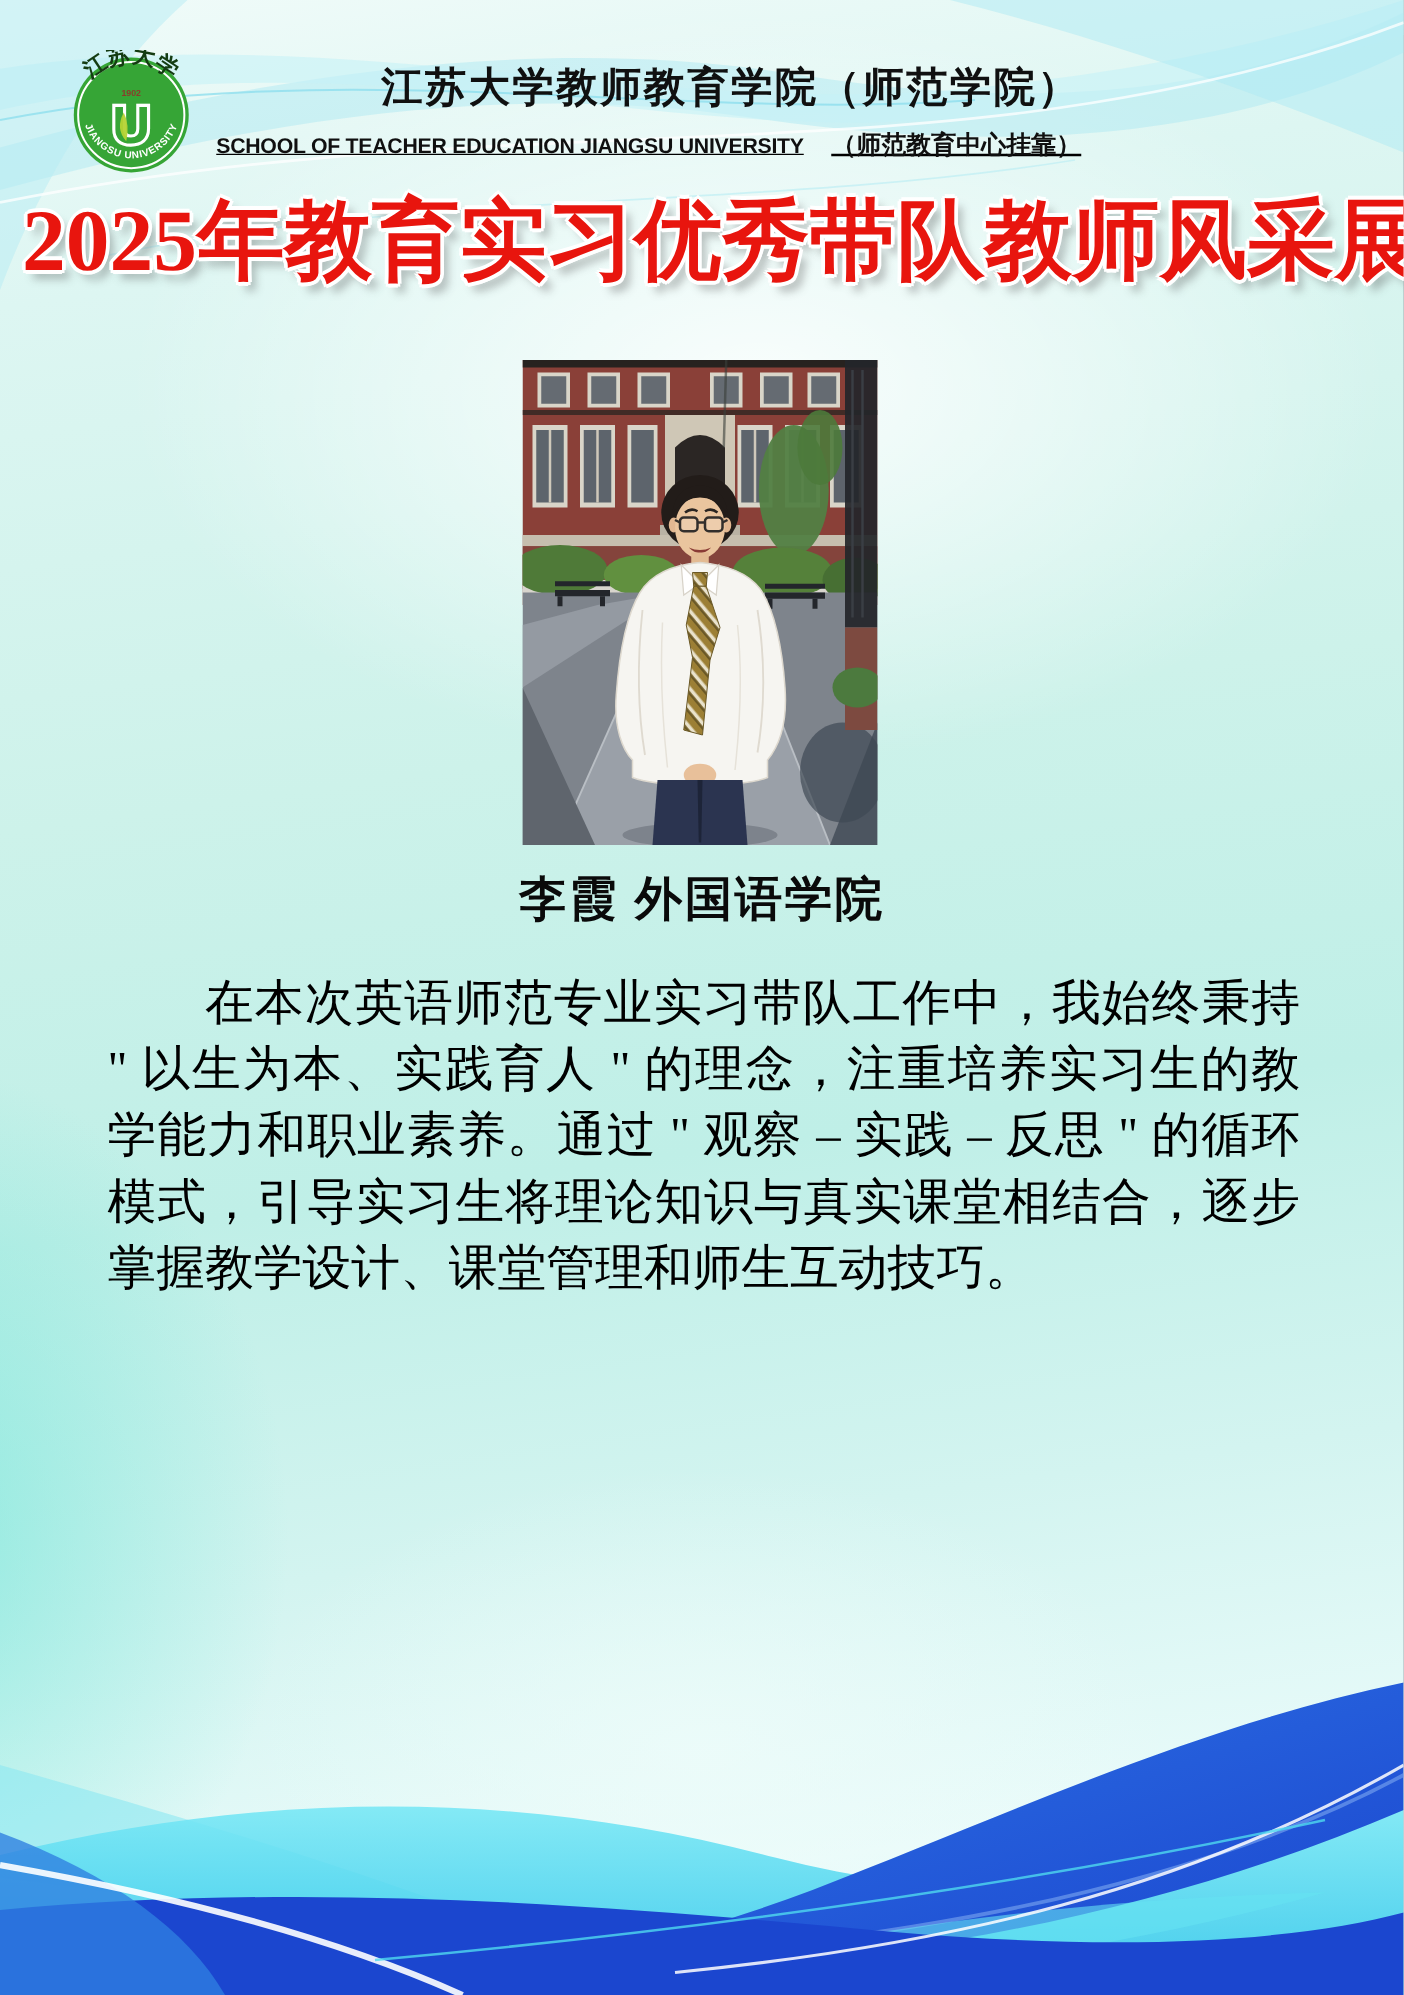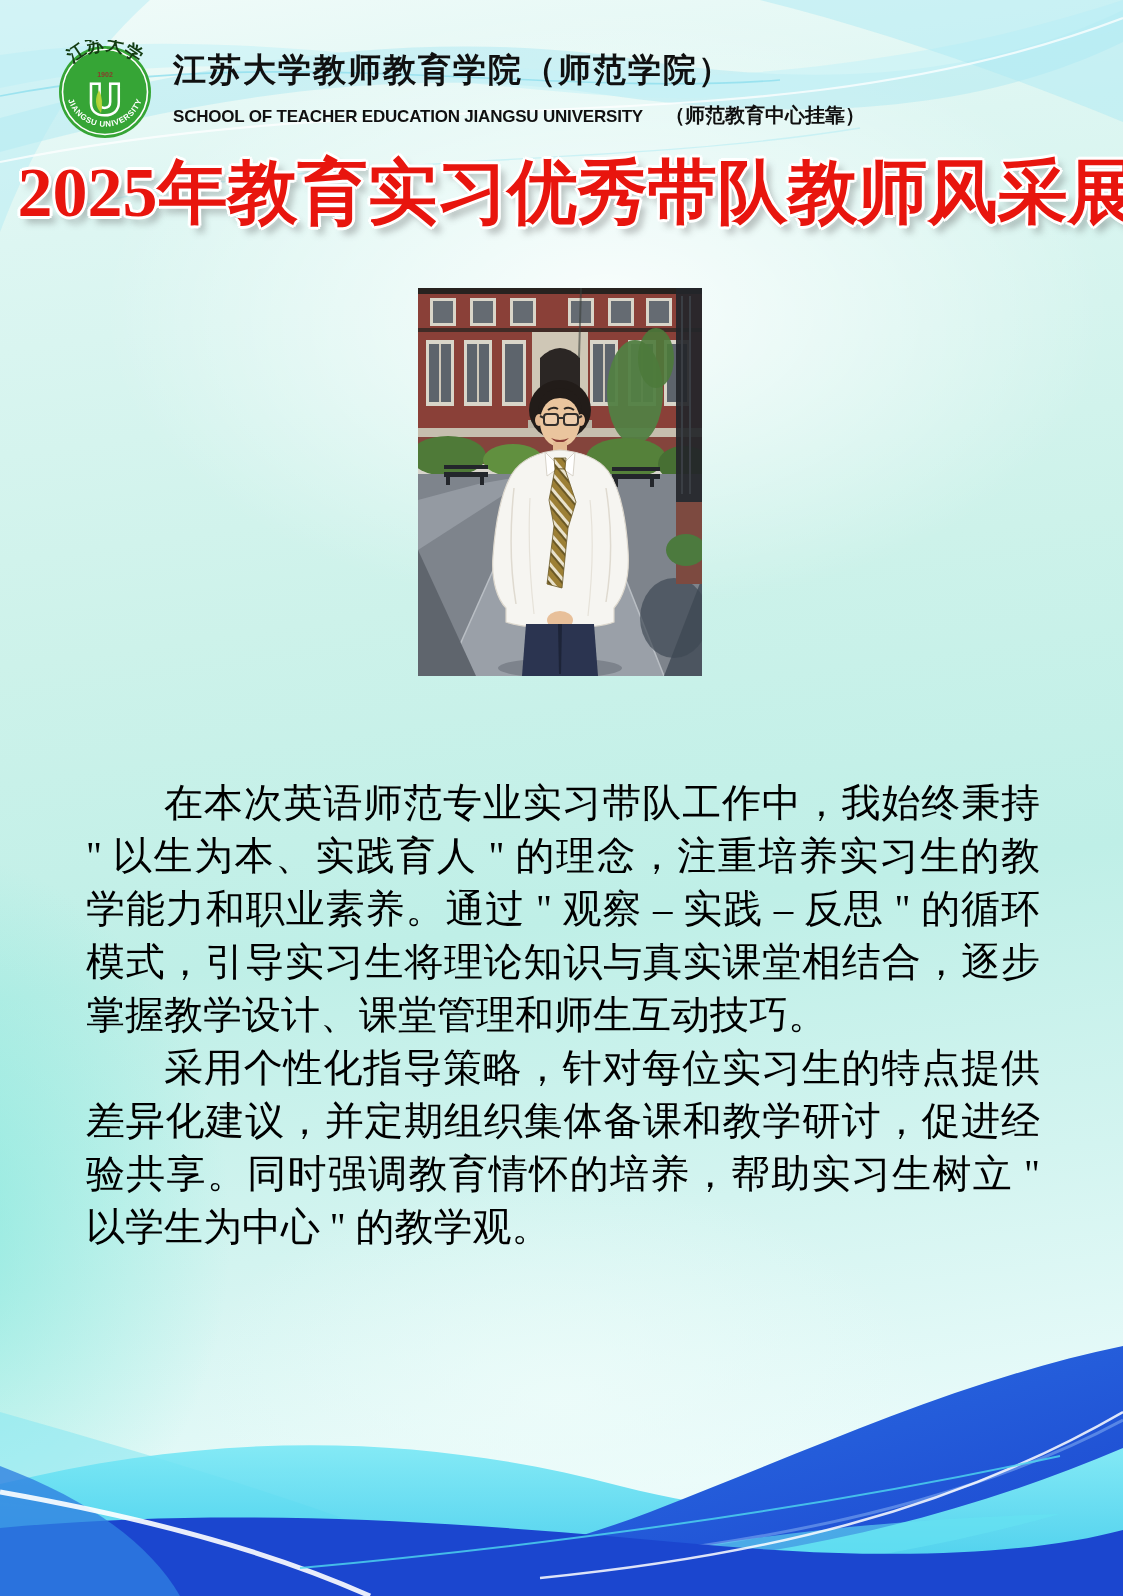--- a/index.html
+++ b/index.html
@@ -11,23 +11,23 @@
       radial-gradient(ellipse 430px 540px at -70px 1230px, rgba(104,228,214,.6), rgba(104,228,214,0) 70%),
       radial-gradient(ellipse 500px 300px at 50% 1400px, rgba(238,252,250,.8), rgba(238,252,250,0) 75%),
       linear-gradient(172deg,#f0fbf9 0%,#ddf6f2 14%,#cdf2ea 38%,#bfefe7 57%,#d3f4f0 74%,#e9fbfa 90%,#def6f5 100%);
   }
   svg{display:block}
   .top-waves{position:absolute;top:0;left:0;width:1123px;height:260px;}
   .bottom-waves{position:absolute;bottom:0;left:0;width:1123px;height:280px;}
 
   .masthead{position:absolute;top:40px;left:53px;display:flex;align-items:flex-start;}
   .logo{width:104px;height:104px;flex:none;}
-  .org{margin-left:16px;padding-top:8px;}
+  .org{margin-left:16px;padding-top:8px;text-align:right;}
   .org-cn{font-family:"Liberation Serif",serif;font-weight:700;font-size:33px;color:#101010;letter-spacing:2px;white-space:nowrap;}
-  .org-row{display:flex;align-items:baseline;margin-top:9px;}
+  .org-row{display:flex;align-items:baseline;margin-top:9px;text-decoration:underline;}
   .org-en{font-size:17px;font-weight:700;color:#101010;letter-spacing:-0.2px;white-space:nowrap;}
   .org-note{font-family:"Liberation Serif",serif;font-size:20px;font-weight:700;color:#101010;margin-left:22px;white-space:nowrap;}
 
   .title{
     position:absolute;top:146px;left:16px;width:1123px;margin:0;text-align:center;
     font-family:"Liberation Serif",serif;font-weight:700;font-size:70px;letter-spacing:0px;
     color:#e8150e;white-space:nowrap;
     text-shadow:
       3px 0 0 #fff,-3px 0 0 #fff,0 3px 0 #fff,0 -3px 0 #fff,
       2px 2px 0 #fff,-2px -2px 0 #fff,2px -2px 0 #fff,-2px 2px 0 #fff,
@@ -250,19 +250,19 @@
         <path d="M137,181 L147,181 L158,214 L150,240 L144,300 L129,296 L136,238 L131,212 Z" fill="url(#tieStripe)" stroke="#6a5826" stroke-width="0.8"></path>
 
         <ellipse cx="142" cy="332" rx="13" ry="9" fill="#e8c09a"></ellipse>
 
         <path d="M108,336 L176,336 L180,388 L104,388 Z" fill="#2b3450"></path>
         <path d="M140,336 L144,336 L143,386 L141,386 Z" fill="#1d2438"></path>
       </g>
     </svg>
   </div>
 
+  <div class="caption">李霞 外国语学院</div>
 
   <main class="bio">
     <p>在本次英语师范专业实习带队工作中，我始终秉持 " 以生为本、实践育人 " 的理念，注重培养实习生的教学能力和职业素养。通过 " 观察 – 实践 – 反思 " 的循环模式，引导实习生将理论知识与真实课堂相结合，逐步掌握教学设计、课堂管理和师生互动技巧。</p>
-    <p>采用个性化指导策略，针对每位实习生的特点提供差异化建议，并定期组织集体备课和教学研讨，促进经验共享。同时强调教育情怀的培养，帮助实习生树立 " 以学生为中心 " 的教学观。</p>
   </main>
 
 </div>
 
 </body></html>

